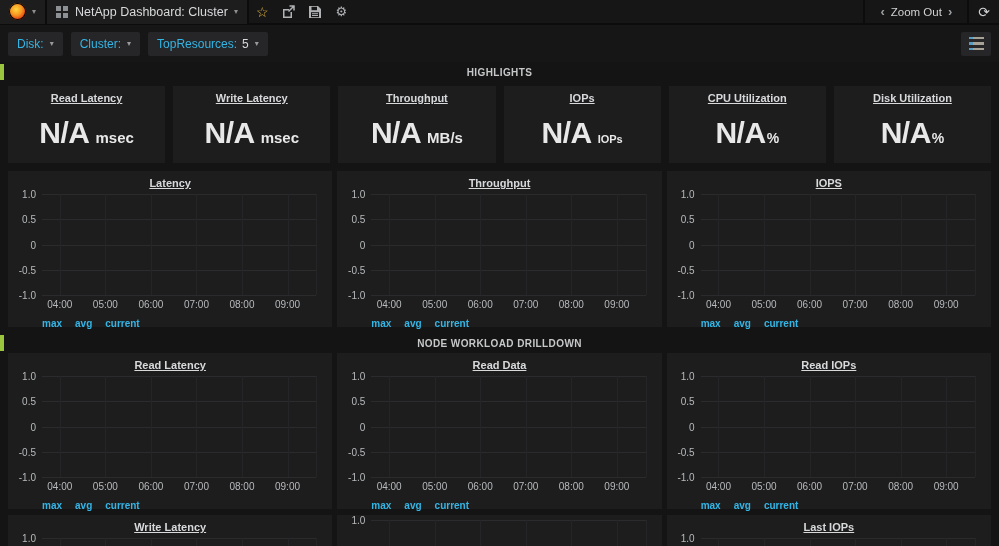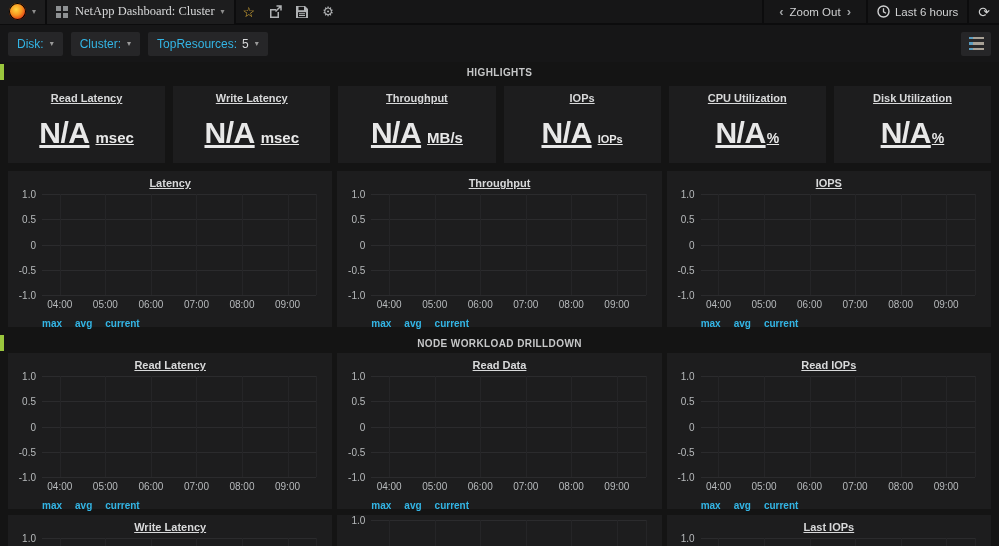--- a/index.html
+++ b/index.html
@@ -9,21 +9,21 @@
     font-family: "Liberation Sans", sans-serif;
     color: #d8d9da;
   }
   
   .navbar { height: 25px; background: #161617; display: flex; align-items: center; border-bottom: 2px solid #0c0c0d; }
   .nav-block { height: 25px; display: flex; align-items: center; padding: 0 9px; background: #1d1d1e; border-right: 2px solid #0c0c0d; cursor: pointer; }
   .grafana-logo { width: 17px; height: 17px; border-radius: 50%; background: radial-gradient(circle at 42% 38%, #ffd740 0%, #f79520 40%, #e03a15 72%, #6e1b07 100%); box-shadow: 0 0 0 1px #000 inset; }
   .caret { font-size: 8px; color: #8e8e8e; margin-left: 6px; }
   .grid-icon { display: inline-grid; grid-template-columns: 5px 5px; grid-template-rows: 5px 5px; gap: 2px; margin-right: 7px; }
   .grid-icon i { background: #8e9193; }
-  .dash-title { font-size: 12.5px; color: #d8d9da; font-family: Liberation Serif, serif; }
+  .dash-title { font-size: 12.5px; color: #d8d9da; }
   .nav-iconbtn { margin: 0 7px; font-size: 13px; color: #b0b2b4; cursor: pointer; display: flex; align-items: center; }
   .star { color: #eab839; font-size: 14px; }
   .nav-right { margin-left: auto; display: flex; align-items: center; height: 25px; }
   .nav-right .grp { display: flex; align-items: center; padding: 0 9px; height: 25px; border-left: 2px solid #0c0c0d; font-size: 11.5px; color: #d0d1d2; cursor: pointer; }
   .chev { color: #9fa2a4; font-size: 13px; font-weight: bold; padding: 0 6px; cursor: pointer; }
   .clock-svg, .share-svg, .save-svg { display: block; }
   
   .submenu { height: 37px; background: #161617; display: flex; align-items: center; padding: 0 8px; gap: 8px; }
   .dropdown { height: 24px; display: flex; align-items: center; background: #262628; border-radius: 2px; padding: 0 9px; font-size: 12px; cursor: pointer; }
   .dd-label { color: #33b5e5; }
@@ -31,21 +31,21 @@
   .dd-caret { font-size: 8px; color: #9a9a9a; margin-left: 6px; }
   .menu-btn { margin-left: auto; width: 30px; height: 24px; background: #262628; border-radius: 2px; display: flex; flex-direction: column; justify-content: center; align-items: center; gap: 3px; cursor: pointer; }
   .menu-btn i { display: block; width: 15px; height: 2.5px; background: linear-gradient(to right, #5a9cbf 0 3.5px, #a8a196 3.5px 100%); }
   
   .row-header { position: relative; height: 20px; display: flex; align-items: center; justify-content: center; cursor: pointer; }
   .row-indicator { position: absolute; left: 0; top: 2px; width: 4px; height: 16px; background: #9ac63d; }
   .row-header-label { font-size: 10px; font-weight: bold; letter-spacing: 0.4px; color: #c7c8c9; }
   .stats-row { display: flex; gap: 8px; margin: 4px 8px 8px 8px; }
   .stat-panel { flex: 1; height: 77px; background: #1d1d1e; }
   .panel-title { text-align: center; font-size: 11px; font-weight: bold; color: #d8d9da; padding-top: 6px; cursor: pointer; text-decoration: underline; }
-  .stat-value-row { display: flex; justify-content: center; align-items: baseline; margin-top: 12px; color: #e8e8e8; text-decoration: underline; }
+  .stat-value-row { display: flex; justify-content: center; align-items: baseline; margin-top: 12px; color: #e8e8e8; }
   .stat-big { font-size: 30px; font-weight: bold; letter-spacing: -0.5px; }
   .stat-unit { font-size: 15px; font-weight: bold; margin-left: 6px; text-align: center; }
   .stat-unit.unit-sm { font-size: 11px; }
   .stat-unit.unit-pct { font-size: 14px; margin-left: 1px; }
   .graphs-row { display: flex; gap: 5px; margin: 0 8px 6px 8px; }
   .graph-panel { flex: 1; height: 156px; background: #1d1d1e; }
   .graph-body { position: relative; height: 122px; margin: 2px 6px 0 0; }
   .plot { position: absolute; left: 34px; right: 10px; top: 3px; height: 101px; cursor: crosshair; }
   .hline { position: absolute; left: 0; right: 0; height: 1px; background: #2b2b2d; }
   .vline { position: absolute; top: 0; bottom: 0; width: 1px; background: #252527; }
@@ -93,27 +93,20 @@
   <span class="nav-iconbtn">
       <span>⚙</span>
     </span>
 
   <div class="nav-right">
     <div class="grp">
       <span class="chev"><span>‹</span></span>
       <span>Zoom Out</span>
       <span class="chev"><span>›</span></span>
     </div>
-    <div class="grp">
-      <svg class="clock-svg" width="13" height="13" viewBox="0 0 13 13" style="margin-right:5px">
-          <circle cx="6.5" cy="6.5" r="5.5" fill="none" stroke="#d0d1d2" stroke-width="1.4"></circle>
-          <path d="M6.5 3.2 V6.8 L9 8.2" stroke="#d0d1d2" stroke-width="1.3" fill="none"></path>
-        </svg>
-      <span>Last 6 hours</span>
-    </div>
     <div class="grp" style="font-size:14px">
       <span>⟳</span>
     </div>
   </div>
 </div>
 
 <div class="submenu">
   <div id="var-list" style="display:flex;gap:8px">
       <div class="dropdown">
         <span class="dd-label">Disk:</span>

